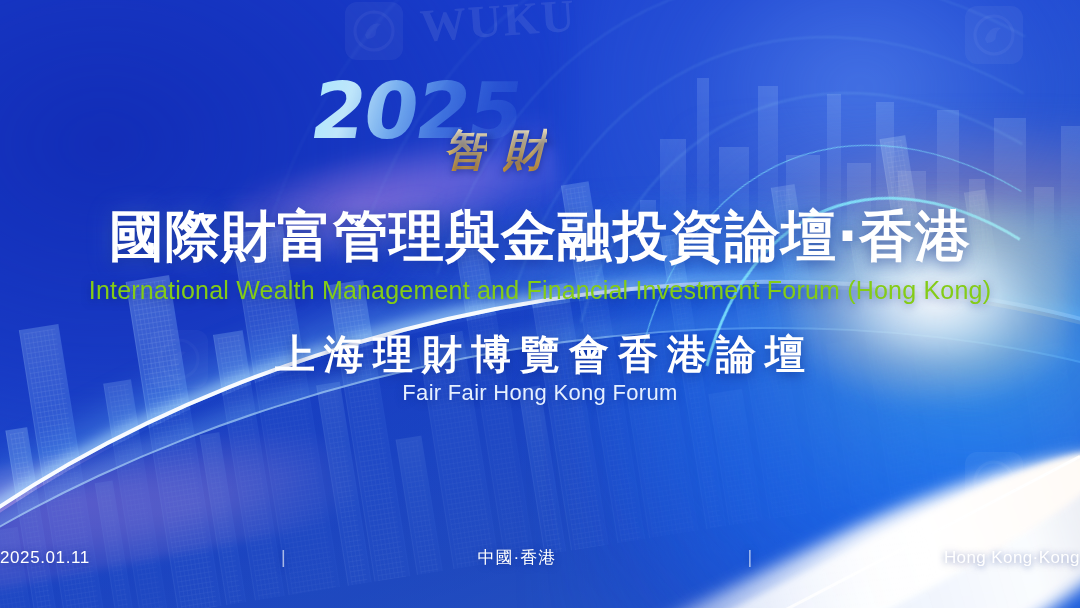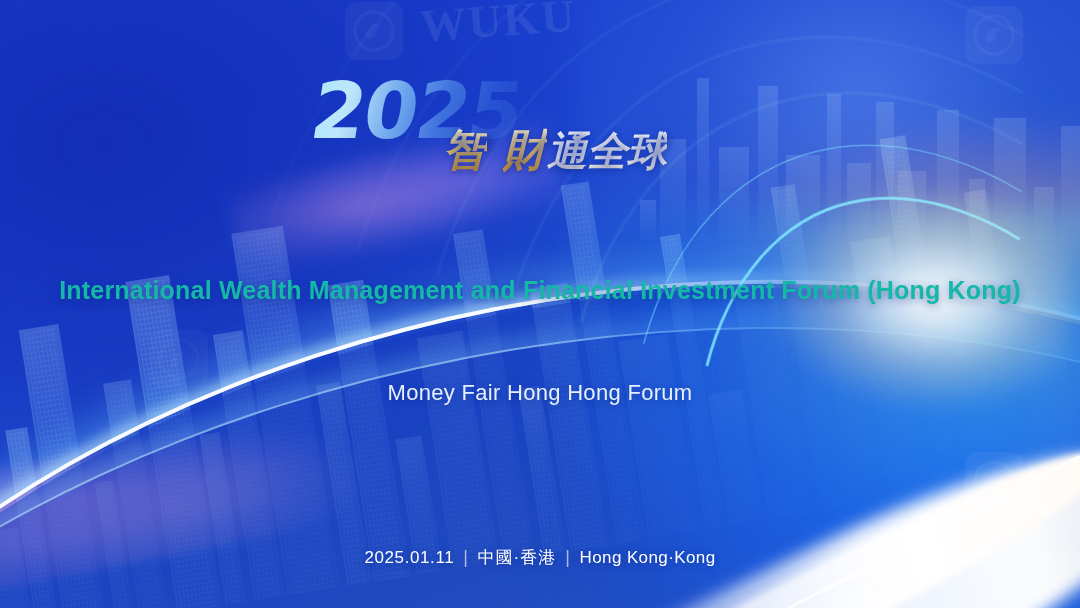--- a/index.html
+++ b/index.html
@@ -359,22 +359,22 @@
     text-shadow: 0 3px 14px rgba(10,35,130,0.55), 0 0 26px rgba(150,200,255,0.30);
     white-space: nowrap;
   }
 
   
   .subtitle-en {
     position: absolute;
     left: 0; right: 0; top: 276px;
     text-align: center;
     font-size: 25px;
-    font-weight: 700;
-    color: #14b8a6;
+    font-weight: 400;
+    color: #84cc16;
     letter-spacing: 0.2px;
     text-shadow: 0 2px 9px rgba(10,35,130,0.5);
     white-space: nowrap;
   }
 
   
   .title-cn2 {
     position: absolute;
     left: 0; right: 0; top: 327px;
     text-align: center;
@@ -399,23 +399,23 @@
     letter-spacing: 0.3px;
     text-shadow: 0 2px 8px rgba(10,35,130,0.45);
     white-space: nowrap;
   }
 
   
   .footer {
     position: absolute;
     left: 0; right: 0; top: 546px;
     display: flex;
-    justify-content: center;
+    justify-content: space-between;
     align-items: center;
-    gap: 9px;
+    gap: 17px;
     font-size: 17px;
     color: #ffffff;
     letter-spacing: 0.6px;
     text-shadow: 0 1px 7px rgba(10,35,130,0.55);
     white-space: nowrap;
   }
   .footer .sep {
     color: rgba(255,255,255,0.62);
     font-weight: 300;
     font-size: 18px;
@@ -542,28 +542,29 @@
   </div>
 
   <div class="content">
 
     <div class="year">2025</div>
 
     <div class="slogan">
       <span class="gold">智</span>
       <span class="gap"></span>
       <span class="gold">財</span>
-      <span class="white">通全球</span>
-    </div>
-
+    </div>
+
+    <div class="title-cn">國際財富管理與金融投資論壇·香港</div>
 
     <div class="subtitle-en">International Wealth Management and Financial Investment Forum (Hong Kong)</div>
 
-
-    <div class="subtitle-en2">Money Fair Hong Hong Forum</div>
+    <div class="title-cn2">上海理財博覽會香港論壇</div>
+
+    <div class="subtitle-en2">Fair Fair Hong Kong Forum</div>
 
     <div class="footer">
       <span>2025.01.11</span>
       <span class="sep">|</span>
       <span class="loc-cn">中國·香港</span>
       <span class="sep">|</span>
       <span class="loc-en">Hong Kong·Kong</span>
     </div>
 
   </div>

